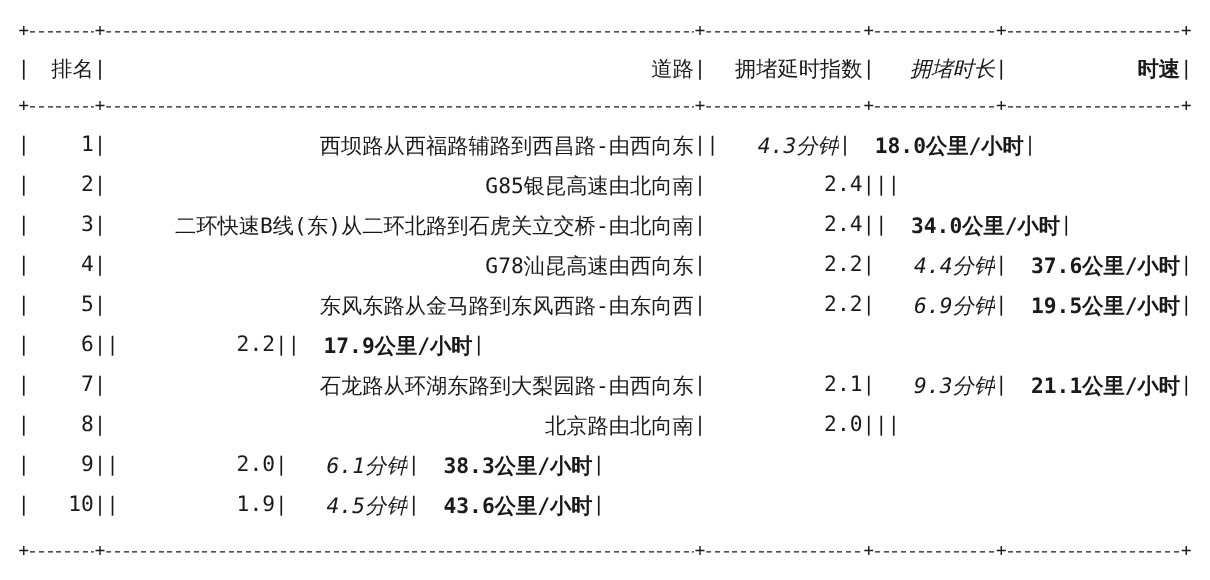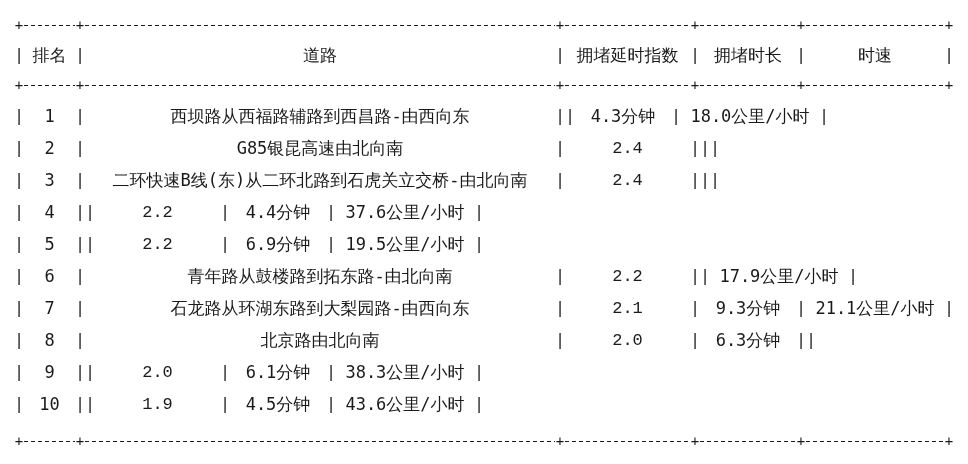--- a/index.html
+++ b/index.html
@@ -28,29 +28,29 @@
     text-align: center;
     font-size: 16px;
     line-height: 1;
   }
   .plus {
     font-size: 14px;
     line-height: 14px;
   }
   .cell {
     font-size: 17px;
-    text-align: center;
+    text-align: right;
     white-space: nowrap;
     overflow: hidden;
   }
   .c1 { flex: 0 0 51px;  width: 51px; }
   .c2 { flex: 0 0 470px; width: 470px; }
-  .c3 { flex: 0 0 125px; width: 125px; font-family: Liberation Mono, monospace; }
-  .c4 { flex: 0 0 96px;  width: 96px; }
-  .c5 { flex: 0 0 138px; width: 138px; }
+  .c3 { flex: 0 0 125px; width: 125px; }
+  .c4 { flex: 0 0 96px;  width: 96px; font-style: italic; }
+  .c5 { flex: 0 0 138px; width: 138px; font-weight: bold; }
   .hline { height: 14px; }
   .dash {
     height: 1px;
     background: repeating-linear-gradient(90deg, #1a1a1a 0 4px, transparent 4px 7px);
   }
   .header-row { height: 46px; }
   .data-rows { padding-top: 8px; }
   .data-rows .trow { height: 32px; }
   .bottom-border { margin-top: 14px; }
 </style>
@@ -130,54 +130,56 @@
 
     <div class="trow">
       <span class="pipe">|</span>
         <span class="cell c1">3</span>
         <span class="pipe">|</span>
         <span class="cell c2">二环快速B线(东)从二环北路到石虎关立交桥-由北向南</span>
         <span class="pipe">|</span>
         <span class="cell c3">2.4</span>
         <span class="pipe">|</span>
         <span class="pipe">|</span>
+        <span class="cell c5">34.0公里/小时</span>
         <span class="pipe">|</span>
     </div>
 
     <div class="trow">
       <span class="pipe">|</span>
         <span class="cell c1">4</span>
         <span class="pipe">|</span>
+        <span class="cell c2">G78汕昆高速由西向东</span>
         <span class="pipe">|</span>
         <span class="cell c3">2.2</span>
         <span class="pipe">|</span>
         <span class="cell c4">4.4分钟</span>
         <span class="pipe">|</span>
         <span class="cell c5">37.6公里/小时</span>
         <span class="pipe">|</span>
     </div>
 
     <div class="trow">
       <span class="pipe">|</span>
         <span class="cell c1">5</span>
         <span class="pipe">|</span>
+        <span class="cell c2">东风东路从金马路到东风西路-由东向西</span>
         <span class="pipe">|</span>
         <span class="cell c3">2.2</span>
         <span class="pipe">|</span>
         <span class="cell c4">6.9分钟</span>
         <span class="pipe">|</span>
         <span class="cell c5">19.5公里/小时</span>
         <span class="pipe">|</span>
     </div>
 
     <div class="trow">
       <span class="pipe">|</span>
         <span class="cell c1">6</span>
         <span class="pipe">|</span>
-        <span class="cell c2">青年路从鼓楼路到拓东路-由北向南</span>
         <span class="pipe">|</span>
         <span class="cell c3">2.2</span>
         <span class="pipe">|</span>
         <span class="pipe">|</span>
         <span class="cell c5">17.9公里/小时</span>
         <span class="pipe">|</span>
     </div>
 
     <div class="trow">
       <span class="pipe">|</span>
@@ -194,21 +196,20 @@
     </div>
 
     <div class="trow">
       <span class="pipe">|</span>
         <span class="cell c1">8</span>
         <span class="pipe">|</span>
         <span class="cell c2">北京路由北向南</span>
         <span class="pipe">|</span>
         <span class="cell c3">2.0</span>
         <span class="pipe">|</span>
-        <span class="cell c4">6.3分钟</span>
         <span class="pipe">|</span>
         <span class="pipe">|</span>
     </div>
 
     <div class="trow">
       <span class="pipe">|</span>
         <span class="cell c1">9</span>
         <span class="pipe">|</span>
         <span class="pipe">|</span>
         <span class="cell c3">2.0</span>

